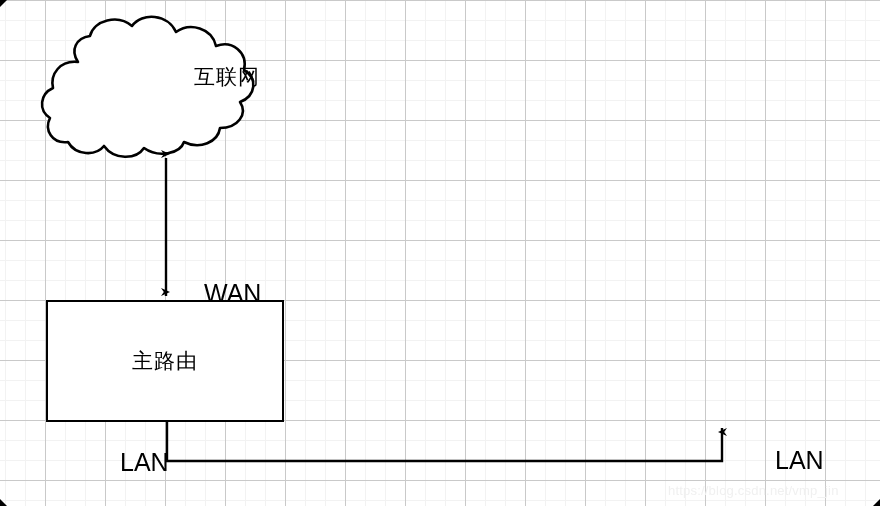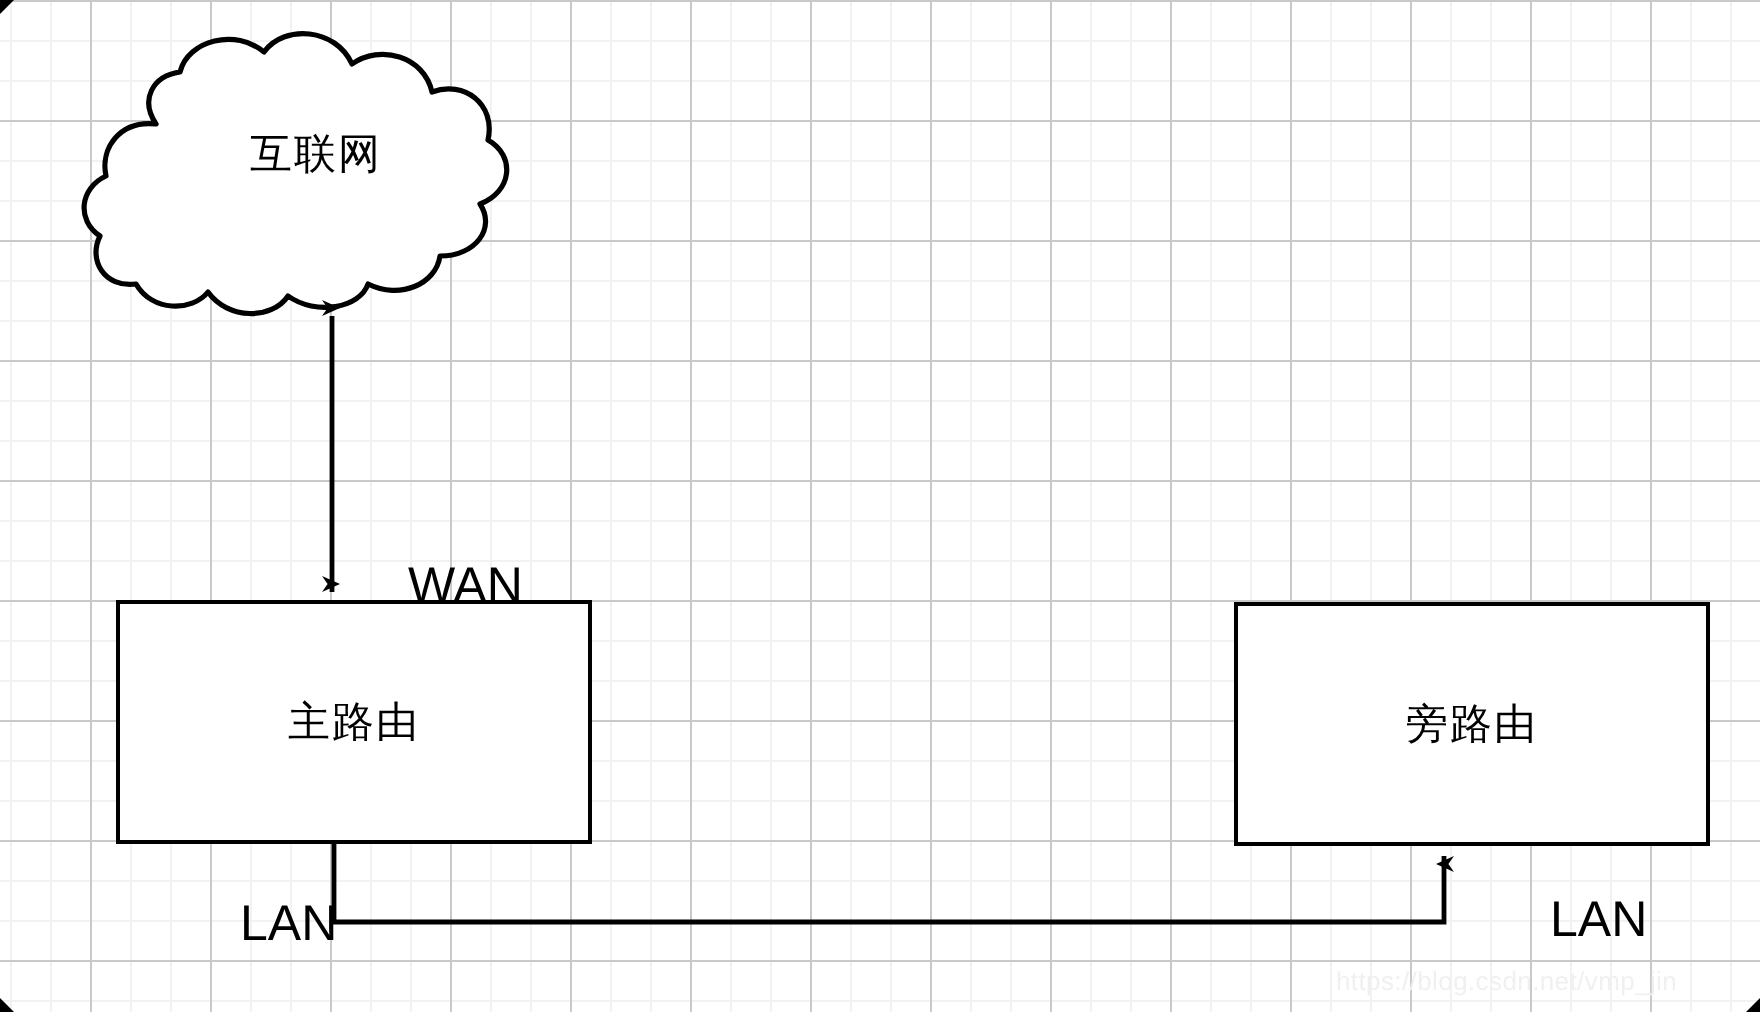--- a/index.html
+++ b/index.html
@@ -38,21 +38,20 @@
     height: 506px;
   }
   .node-box {
     position: absolute;
     box-sizing: border-box;
     border: 2px solid #000000;
     background: #ffffff;
     display: flex;
     align-items: center;
     justify-content: center;
-    margin-left: 12px;
   }
   .node-label {
     font-size: 21px;
     color: #000000;
     line-height: 1;
     letter-spacing: 1px;
     font-family: "DejaVu Sans", "Liberation Sans", sans-serif;
   }
   .cloud-wrap {
     position: absolute;
@@ -62,21 +61,21 @@
     height: 148px;
   }
   .cloud-text {
     position: absolute;
     left: 0;
     top: 0;
     width: 204px;
     height: 148px;
     display: flex;
     align-items: center;
-    justify-content: center;
+    justify-content: flex-end;
     padding-bottom: 10px;
     box-sizing: border-box;
   }
   .edge-label {
     position: absolute;
     font-size: 25px;
     color: #000000;
     background: transparent;
     line-height: 1;
     white-space: nowrap;
@@ -141,23 +140,20 @@
   <div class="cloud-wrap">
     <div class="cloud-text">
       <span class="node-label">互联网</span>
     </div>
   </div>
 
   <div class="node-box" id="main-router" style="left:46px; top:300px; width:238px; height:122px;">
     <span class="node-label">主路由</span>
   </div>
 
-  <div class="node-box" id="side-router" style="left:605px; top:301px; width:238px; height:122px;">
-    <span class="node-label">旁路由</span>
-  </div>
 
   <div class="edge-label" style="left:204px; top:281px;">WAN</div>
 
   <div class="edge-label" style="left:120px; top:450px;">LAN</div>
 
   <div class="edge-label" style="left:775px; top:448px;">LAN</div>
 
   <div id="watermark">https://blog.csdn.net/vmp_jin</div>
 
   <div class="corner-mark" id="corner-tl"></div>

